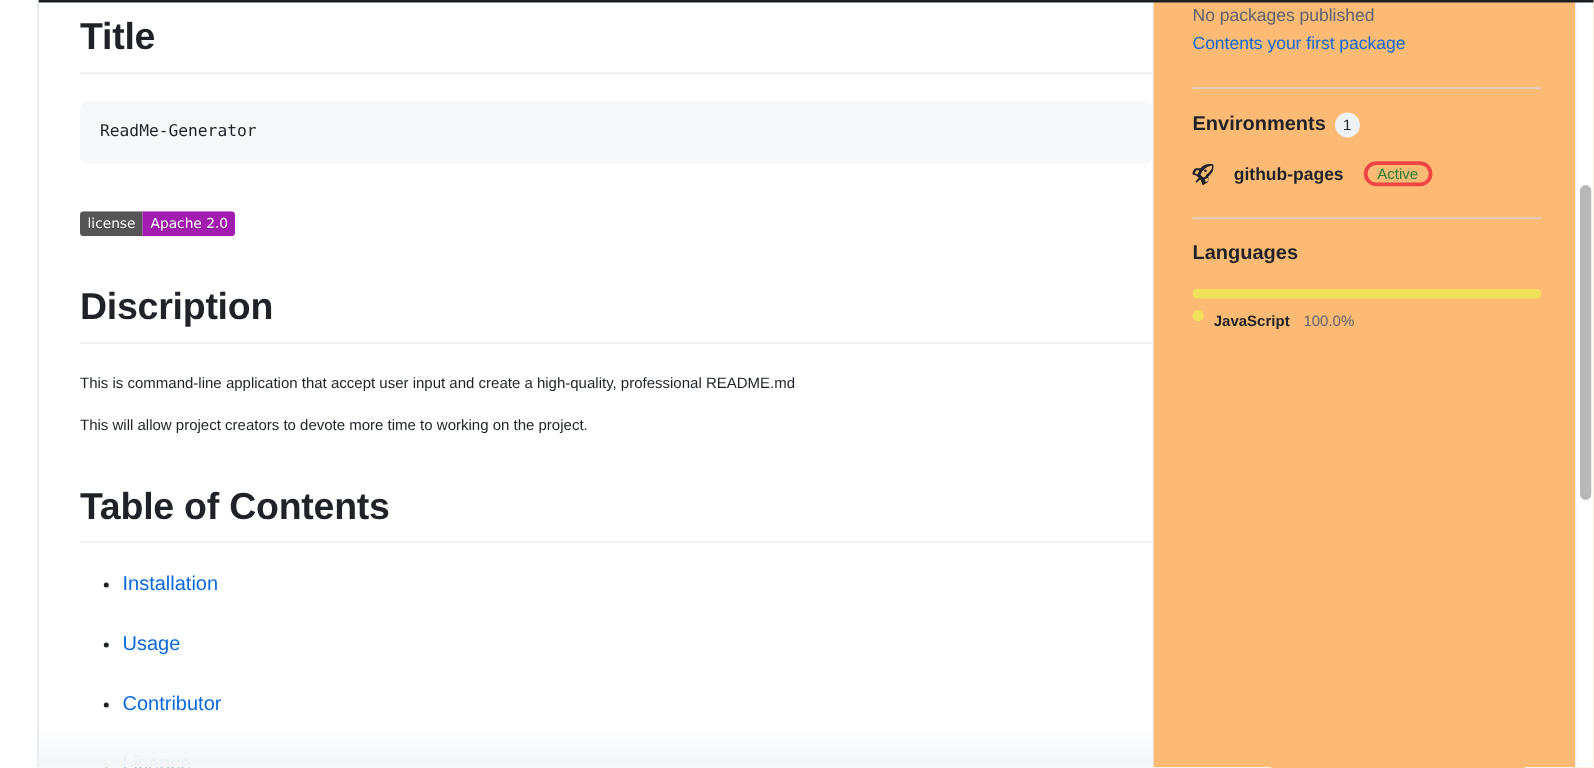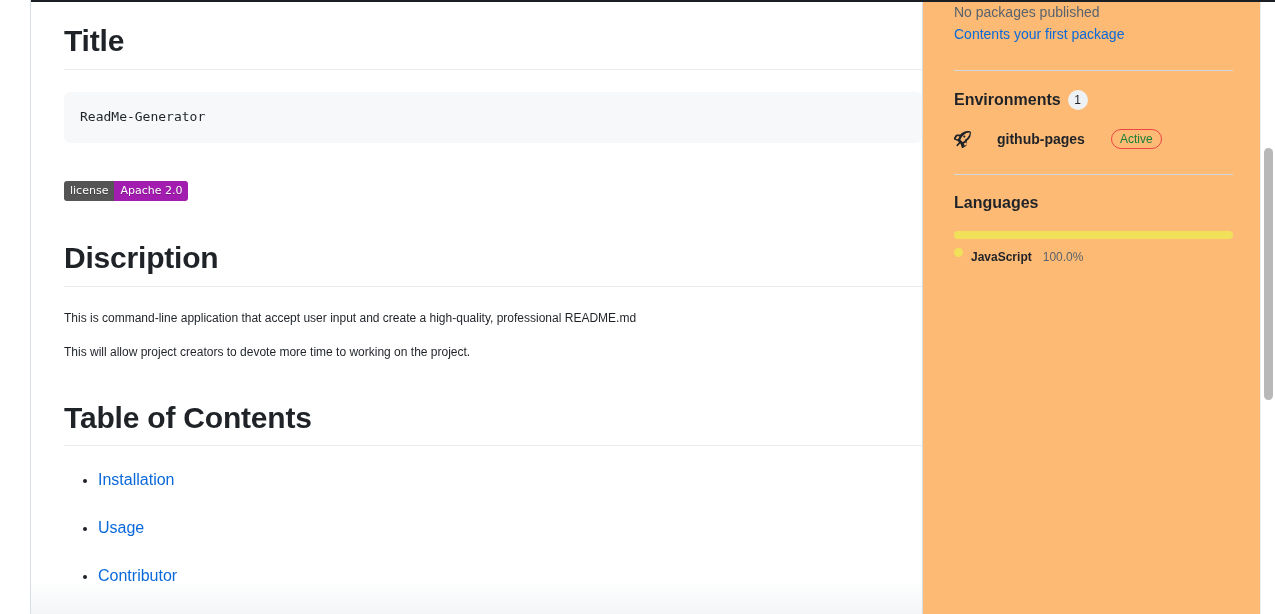--- a/index.html
+++ b/index.html
@@ -61,21 +61,21 @@
     font-size: 30px;
     line-height: 1.25;
     font-weight: 700;
     letter-spacing: -0.2px;
     color: #1F2328;
     padding-bottom: 9px;
     border-bottom: 1px solid #e8eaed;
     margin-bottom: 0;
   }
 
-  h1.md.title-h { margin-top: 0; padding-top: 22px; }
+  h1.md.title-h { margin-top: 0; padding-top: 11px; }
 
   .md-pre {
     background: #f6f8fa;
     border-radius: 6px;
     padding: 16px;
     margin-top: 22px;
     font-family: "Liberation Mono", "DejaVu Sans Mono", monospace;
     font-size: 13px;
     line-height: 1.45;
     color: #1F2328;
@@ -206,34 +206,34 @@
     background: #eff2f5;
     color: #1F2328;
     font-size: 12px;
     font-weight: 500;
     line-height: 1;
   }
 
   .env-row {
     display: flex;
     align-items: center;
-    gap: 26px;
+    gap: 16px;
     margin-top: 19px;
   }
   .env-name {
     font-size: 14px;
     font-weight: 600;
     color: #1F2328;
   }
   .env-status {
     display: inline-flex;
     align-items: center;
     height: 20px;
     padding: 0 8px;
-    border: 1px solid #ef4444;
+    border: 3px solid #ef4444;
     border-radius: 2em;
     font-size: 12px;
     font-weight: 500;
     color: #1a7f37;
     line-height: 1;
   }
 
   .rocket-icon { display: block; color: #1F2328; }
 
   .lang-bar {

